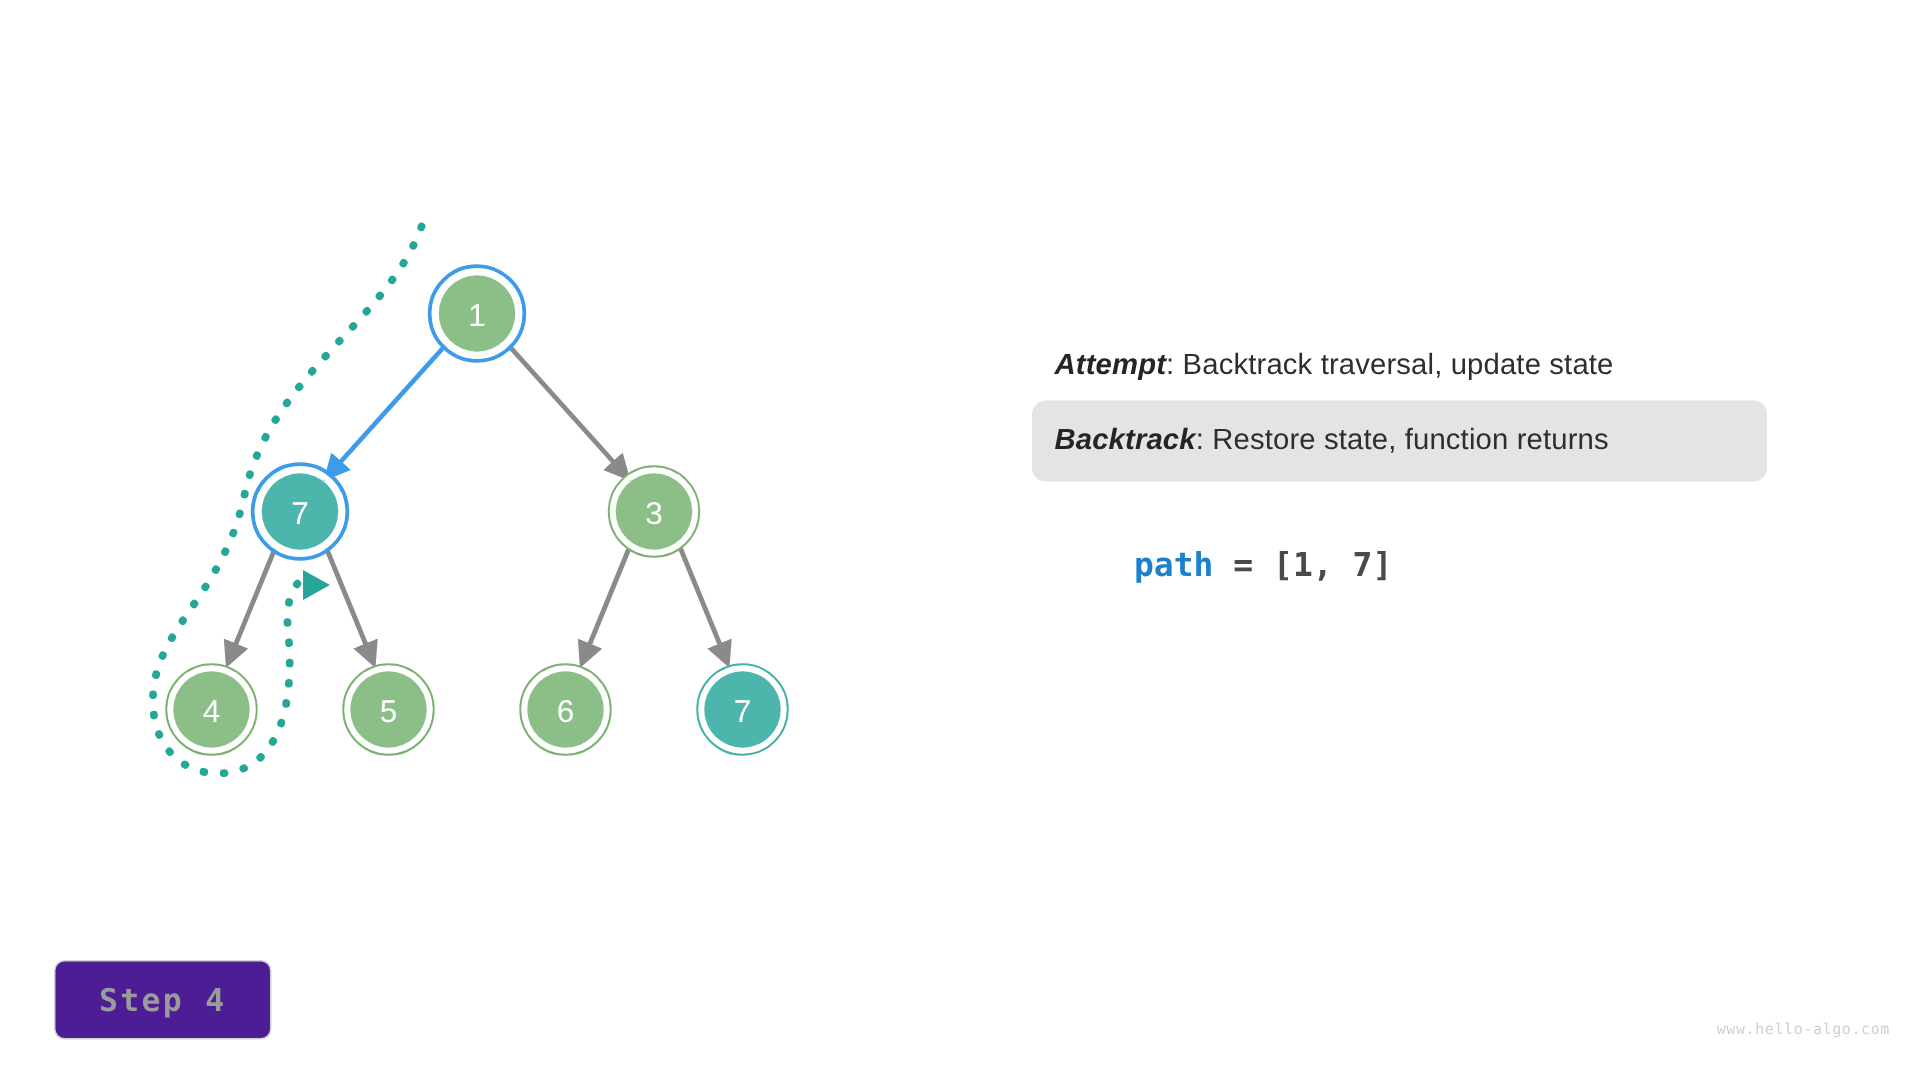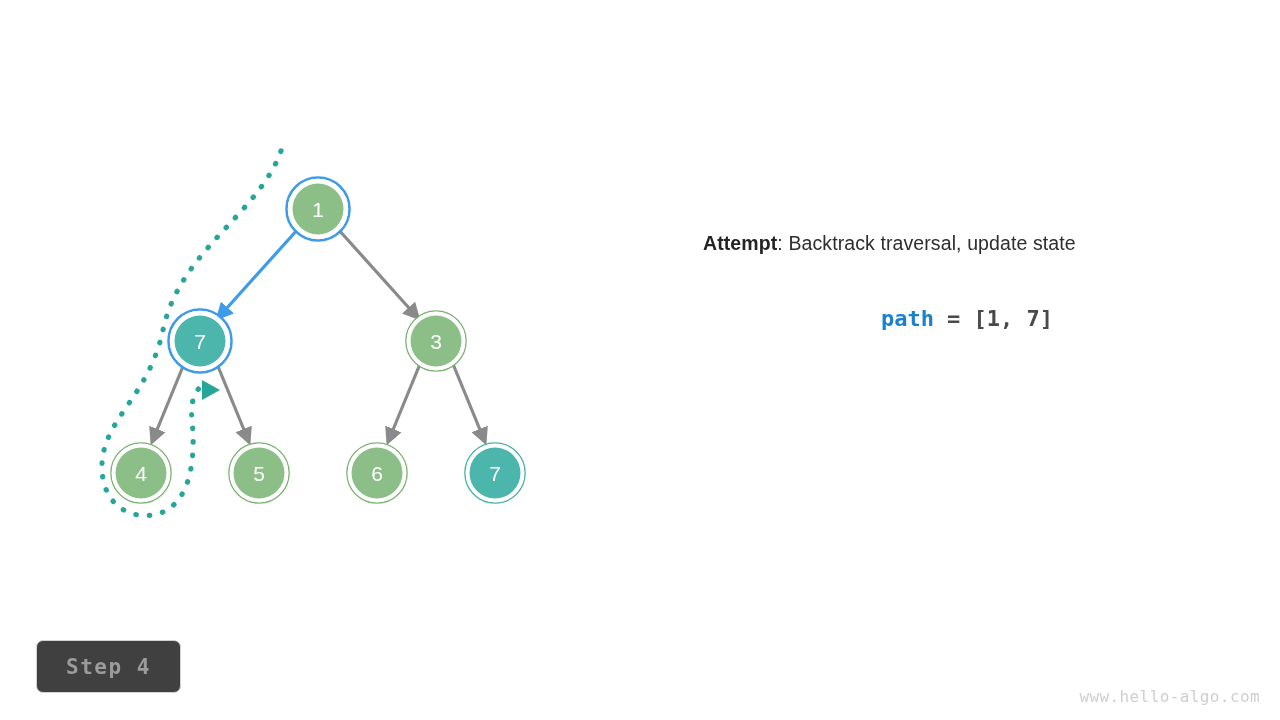--- a/index.html
+++ b/index.html
@@ -43,65 +43,65 @@
   }
   .info-line.backtrack {
     background: #e4e4e4;
     border-radius: 9px;
     padding: 13px 15px 14px 15px;
     margin-top: 5px;
   }
   .info-line b {
     font-weight: bold;
     color: #242424;
+    font-style: italic;
   }
 
   .code-line {
     font-family: "DejaVu Sans Mono", monospace;
     font-size: 22px;
     font-weight: bold;
     color: #3c3c3c;
     white-space: pre;
     padding-left: 15px;
-    text-align: center;
   }
   #path-line { margin-top: 19px; }
   #res-line  { margin-top: 82px; }
   .kw-path { color: #1b81cd; }
   .kw-res  { color: #2a8f7f; }
   .code-rest { color: #4a4a4a; font-weight: bold; }
 
   
   #step-badge {
     position: absolute;
     left: 36px;
     top: 640px;
     width: 145px;
     height: 53px;
     box-sizing: border-box;
     border: 1px solid #d2d2d2;
     border-radius: 7px;
-    background: #404040;
+    background: #4c1d95;
     display: flex;
     align-items: center;
     justify-content: center;
     font-family: "DejaVu Sans Mono", monospace;
     font-size: 21px;
     font-weight: bold;
     letter-spacing: 1.5px;
     color: #9b9b9b;
   }
 
   
   #watermark {
     position: absolute;
     right: 20px;
-    bottom: 14px;
+    bottom: 28px;
     font-family: "DejaVu Sans Mono", monospace;
-    font-size: 16px;
+    font-size: 10px;
     color: #cfcfcf;
     letter-spacing: .4px;
   }
 
   .node-label {
     font-family: "Liberation Sans", sans-serif;
     font-size: 21px;
     fill: #ffffff;
   }
 </style>
@@ -187,20 +187,23 @@
     <text class="node-label" x="495" y="481" text-anchor="middle">7</text>
   </g>
 </svg>
 
 <div id="info-panel">
 
   <div class="info-line attempt">
     <b>Attempt</b><span>: Backtrack traversal, update state</span>
   </div>
 
+  <div class="info-line backtrack">
+    <b>Backtrack</b><span>: Restore state, function returns</span>
+  </div>
 
   <div class="code-line" id="path-line">
     <span class="kw-path">path</span><span class="code-rest"> = [1, 7]</span>
   </div>
 
 
 </div>
 
 <div id="step-badge">Step 4</div>
 

